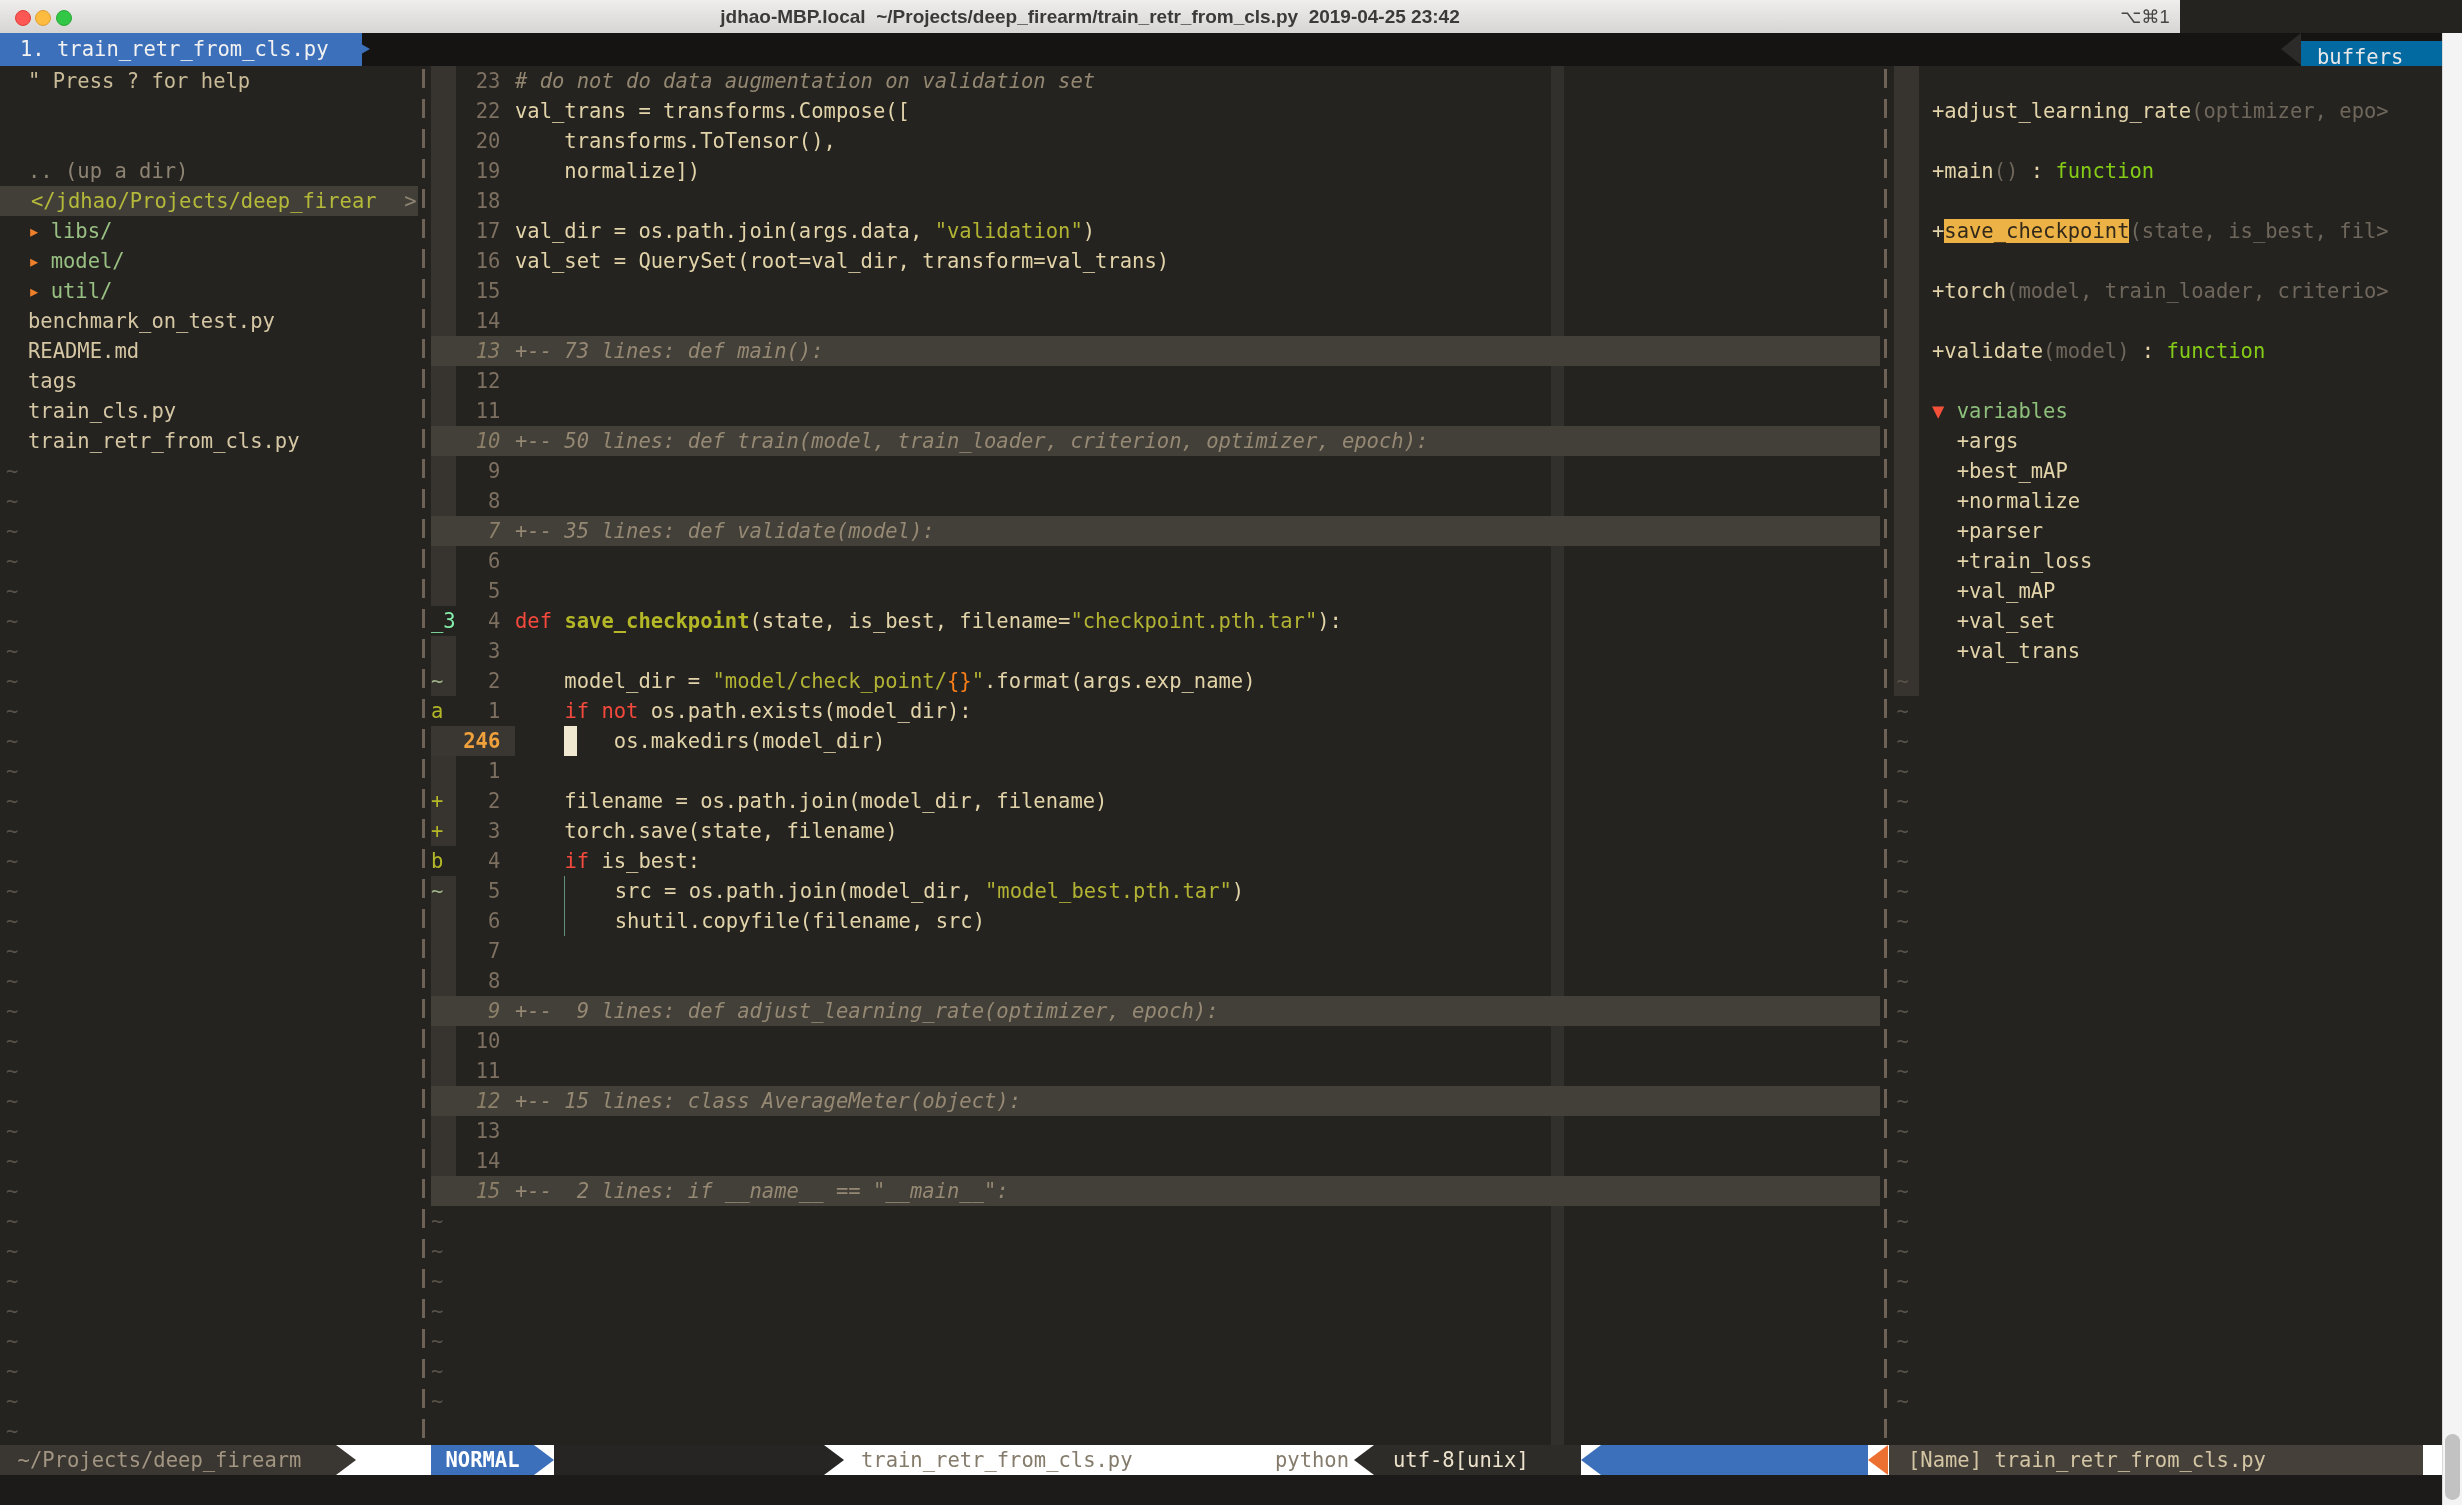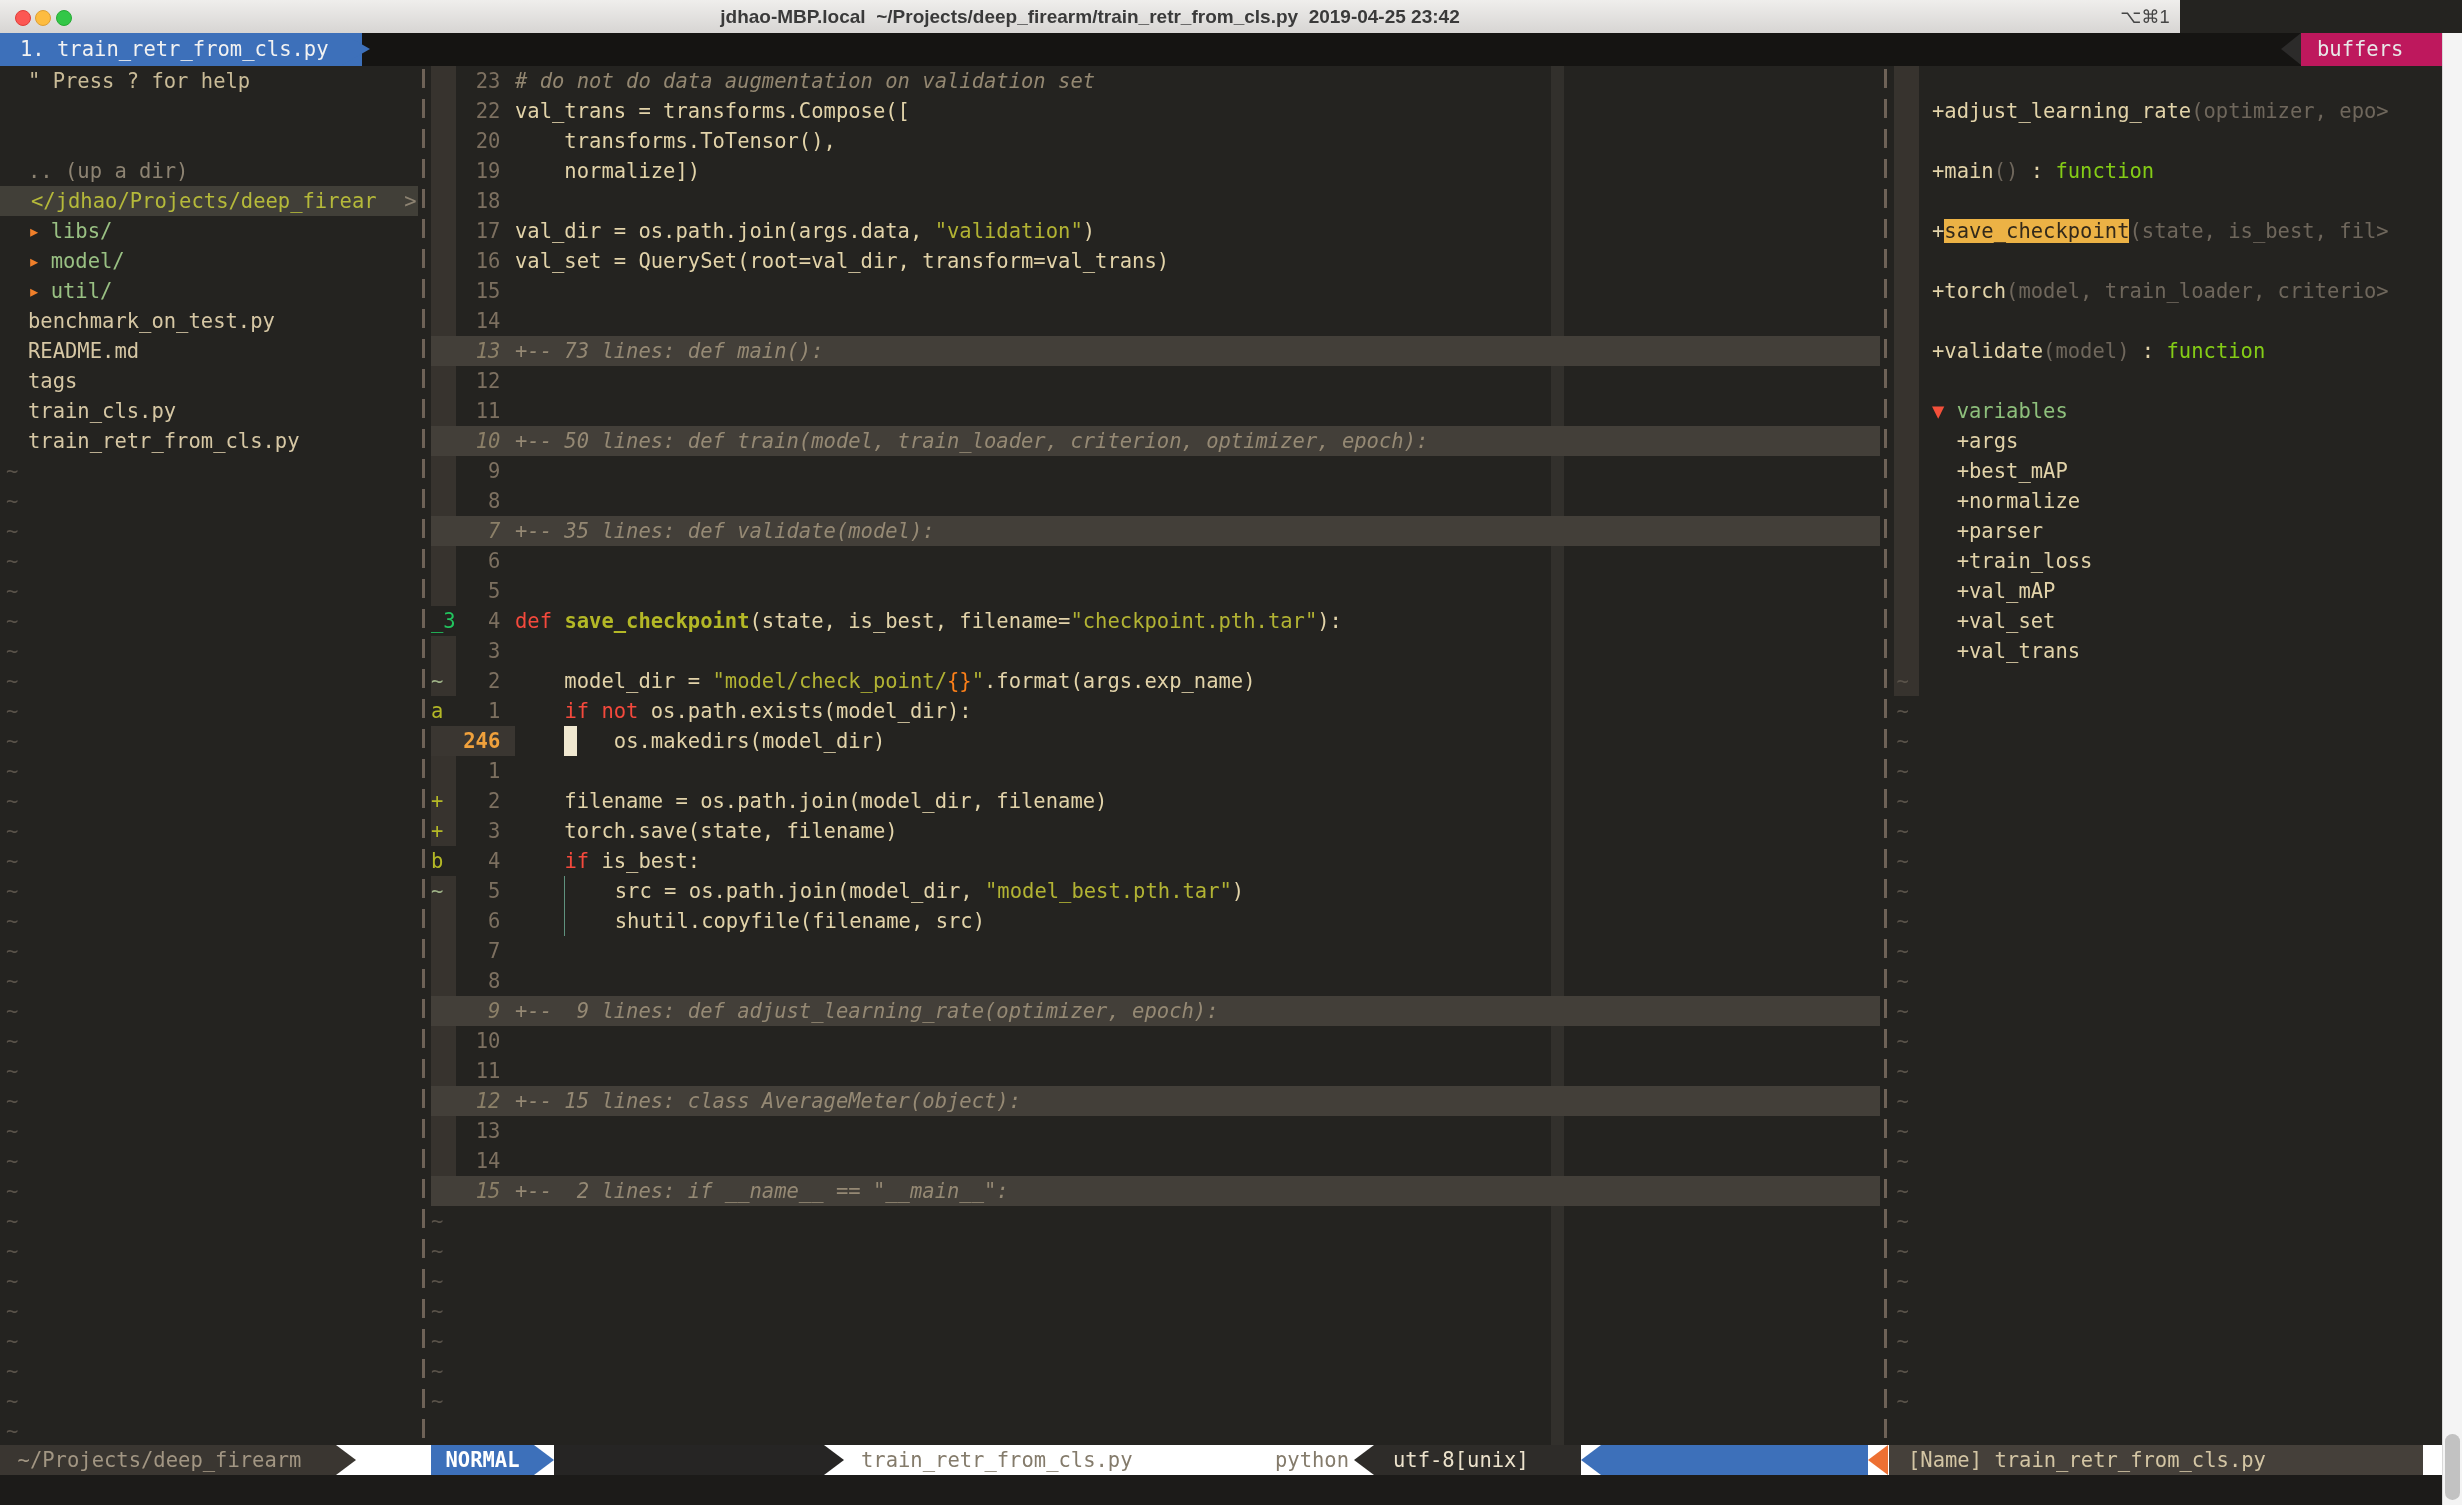--- a/index.html
+++ b/index.html
@@ -17,21 +17,21 @@
     line-height:33px;color:#3a3a3a;font-size:19px;font-weight:600;white-space:pre;}
   #win-shortcut{position:absolute;right:10.3px;top:0;line-height:33px;color:#454545;font-size:18.3px;}
   
   #tabline{position:absolute;left:0;top:33px;width:2462px;height:33px;background:#151412;}
   #tab-current{position:absolute;left:0;top:0;height:33px;width:342px;background:#3d70ba;
     color:#f2f2f2;line-height:33px;padding-left:20px;white-space:pre;}
   #tab-arrow{position:absolute;left:342px;top:0;width:0;height:0;
     border-top:16.5px solid transparent;border-bottom:16.5px solid transparent;border-left:28px solid #3d70ba;}
   #buffers-arrow{position:absolute;left:2281px;top:0;width:0;height:0;
     border-top:16.5px solid transparent;border-bottom:16.5px solid transparent;border-right:20.5px solid #2c2b2a;}
-  #buffers-seg{position:absolute;left:2301px;top:0;height:33px;width:141px;background:#be185d;
+  #buffers-seg{position:absolute;left:2301px;top:8px;height:33px;width:141px;background:#0369a1;
     color:#e8e8e8;line-height:33px;padding-left:16px;}
   
   #term{position:absolute;left:0;top:66px;width:2462px;height:1379px;background:#242320;}
   .row{height:30px;line-height:30px;white-space:pre;display:flex;position:relative;}
   
   #nerdtree{position:absolute;left:0;top:0;width:418px;height:100%;}
   #nerdtree .row{display:block;padding-left:28px;overflow:hidden;}
   .nt-help{color:#c9bb97;}
   .nt-dim{color:#8d8372;}
   .nt-root{color:#b5b93a;background:#413f38;padding-left:31px !important;}
@@ -182,21 +182,21 @@
           <div class="row"><span class="sign"></span><span class="lnum">14</span><span class="code"></span></div>
           <div class="row fold"><span class="sign"></span><span class="lnum">13</span><span class="code"><span class="t-fold">+-- 73 lines: def main():</span></span></div>
           <div class="row"><span class="sign"></span><span class="lnum">12</span><span class="code"></span></div>
           <div class="row"><span class="sign"></span><span class="lnum">11</span><span class="code"></span></div>
           <div class="row fold"><span class="sign"></span><span class="lnum">10</span><span class="code"><span class="t-fold">+-- 50 lines: def train(model, train_loader, criterion, optimizer, epoch):</span></span></div>
           <div class="row"><span class="sign"></span><span class="lnum">9</span><span class="code"></span></div>
           <div class="row"><span class="sign"></span><span class="lnum">8</span><span class="code"></span></div>
           <div class="row fold"><span class="sign"></span><span class="lnum">7</span><span class="code"><span class="t-fold">+-- 35 lines: def validate(model):</span></span></div>
           <div class="row"><span class="sign"></span><span class="lnum">6</span><span class="code"></span></div>
           <div class="row"><span class="sign"></span><span class="lnum">5</span><span class="code"></span></div>
-          <div class="row nostrip"><span class="sign" style="color: #22c55e;">_3</span><span class="lnum">4</span><span class="code"><span class="t-kw">def</span><span class="t-fg"> </span><span class="t-fn">save_checkpoint</span><span class="t-fg">(state, is_best, filename=</span><span class="t-str">"checkpoint.pth.tar"</span><span class="t-fg">):</span></span></div>
+          <div class="row nostrip"><span class="sign" style="color: #86efac;">_3</span><span class="lnum">4</span><span class="code"><span class="t-kw">def</span><span class="t-fg"> </span><span class="t-fn">save_checkpoint</span><span class="t-fg">(state, is_best, filename=</span><span class="t-str">"checkpoint.pth.tar"</span><span class="t-fg">):</span></span></div>
           <div class="row"><span class="sign"></span><span class="lnum">3</span><span class="code"></span></div>
           <div class="row"><span class="sign" style="color: rgb(159, 179, 135);">~</span><span class="lnum">2</span><span class="code"><span class="t-fg">    model_dir = </span><span class="t-str">"model/check_point/</span><span class="t-fmt">{}</span><span class="t-str">"</span><span class="t-fg">.format(args.exp_name)</span></span></div>
           <div class="row nostrip"><span class="sign" style="color: rgb(180, 184, 38);">a</span><span class="lnum">1</span><span class="code"><span class="t-fg">    </span><span class="t-kw">if</span><span class="t-fg"> </span><span class="t-kw">not</span><span class="t-fg"> os.path.exists(model_dir):</span></span></div>
           <div class="row cur"><span class="sign"></span><span class="lnum">246</span><span class="code"><span class="t-fg">    </span><span class="t-cursor"> </span><span class="t-fg">   os.makedirs(model_dir)</span></span></div>
           <div class="row"><span class="sign"></span><span class="lnum">1</span><span class="code"></span></div>
           <div class="row"><span class="sign" style="color: rgb(180, 184, 38);">+</span><span class="lnum">2</span><span class="code"><span class="t-fg">    filename = os.path.join(model_dir, filename)</span></span></div>
           <div class="row"><span class="sign" style="color: rgb(180, 184, 38);">+</span><span class="lnum">3</span><span class="code"><span class="t-fg">    torch.save(state, filename)</span></span></div>
           <div class="row nostrip"><span class="sign" style="color: rgb(180, 184, 38);">b</span><span class="lnum">4</span><span class="code"><span class="t-fg">    </span><span class="t-kw">if</span><span class="t-fg"> is_best:</span></span></div>
           <div class="row"><span class="sign" style="color: rgb(159, 179, 135);">~</span><span class="lnum">5</span><span class="code"><span class="t-fg">    </span><span class="t-guide"></span><span class="t-fg">    src = os.path.join(model_dir, </span><span class="t-str">"model_best.pth.tar"</span><span class="t-fg">)</span></span></div>
           <div class="row"><span class="sign"></span><span class="lnum">6</span><span class="code"><span class="t-fg">    </span><span class="t-guide"></span><span class="t-fg">    shutil.copyfile(filename, src)</span></span></div>

